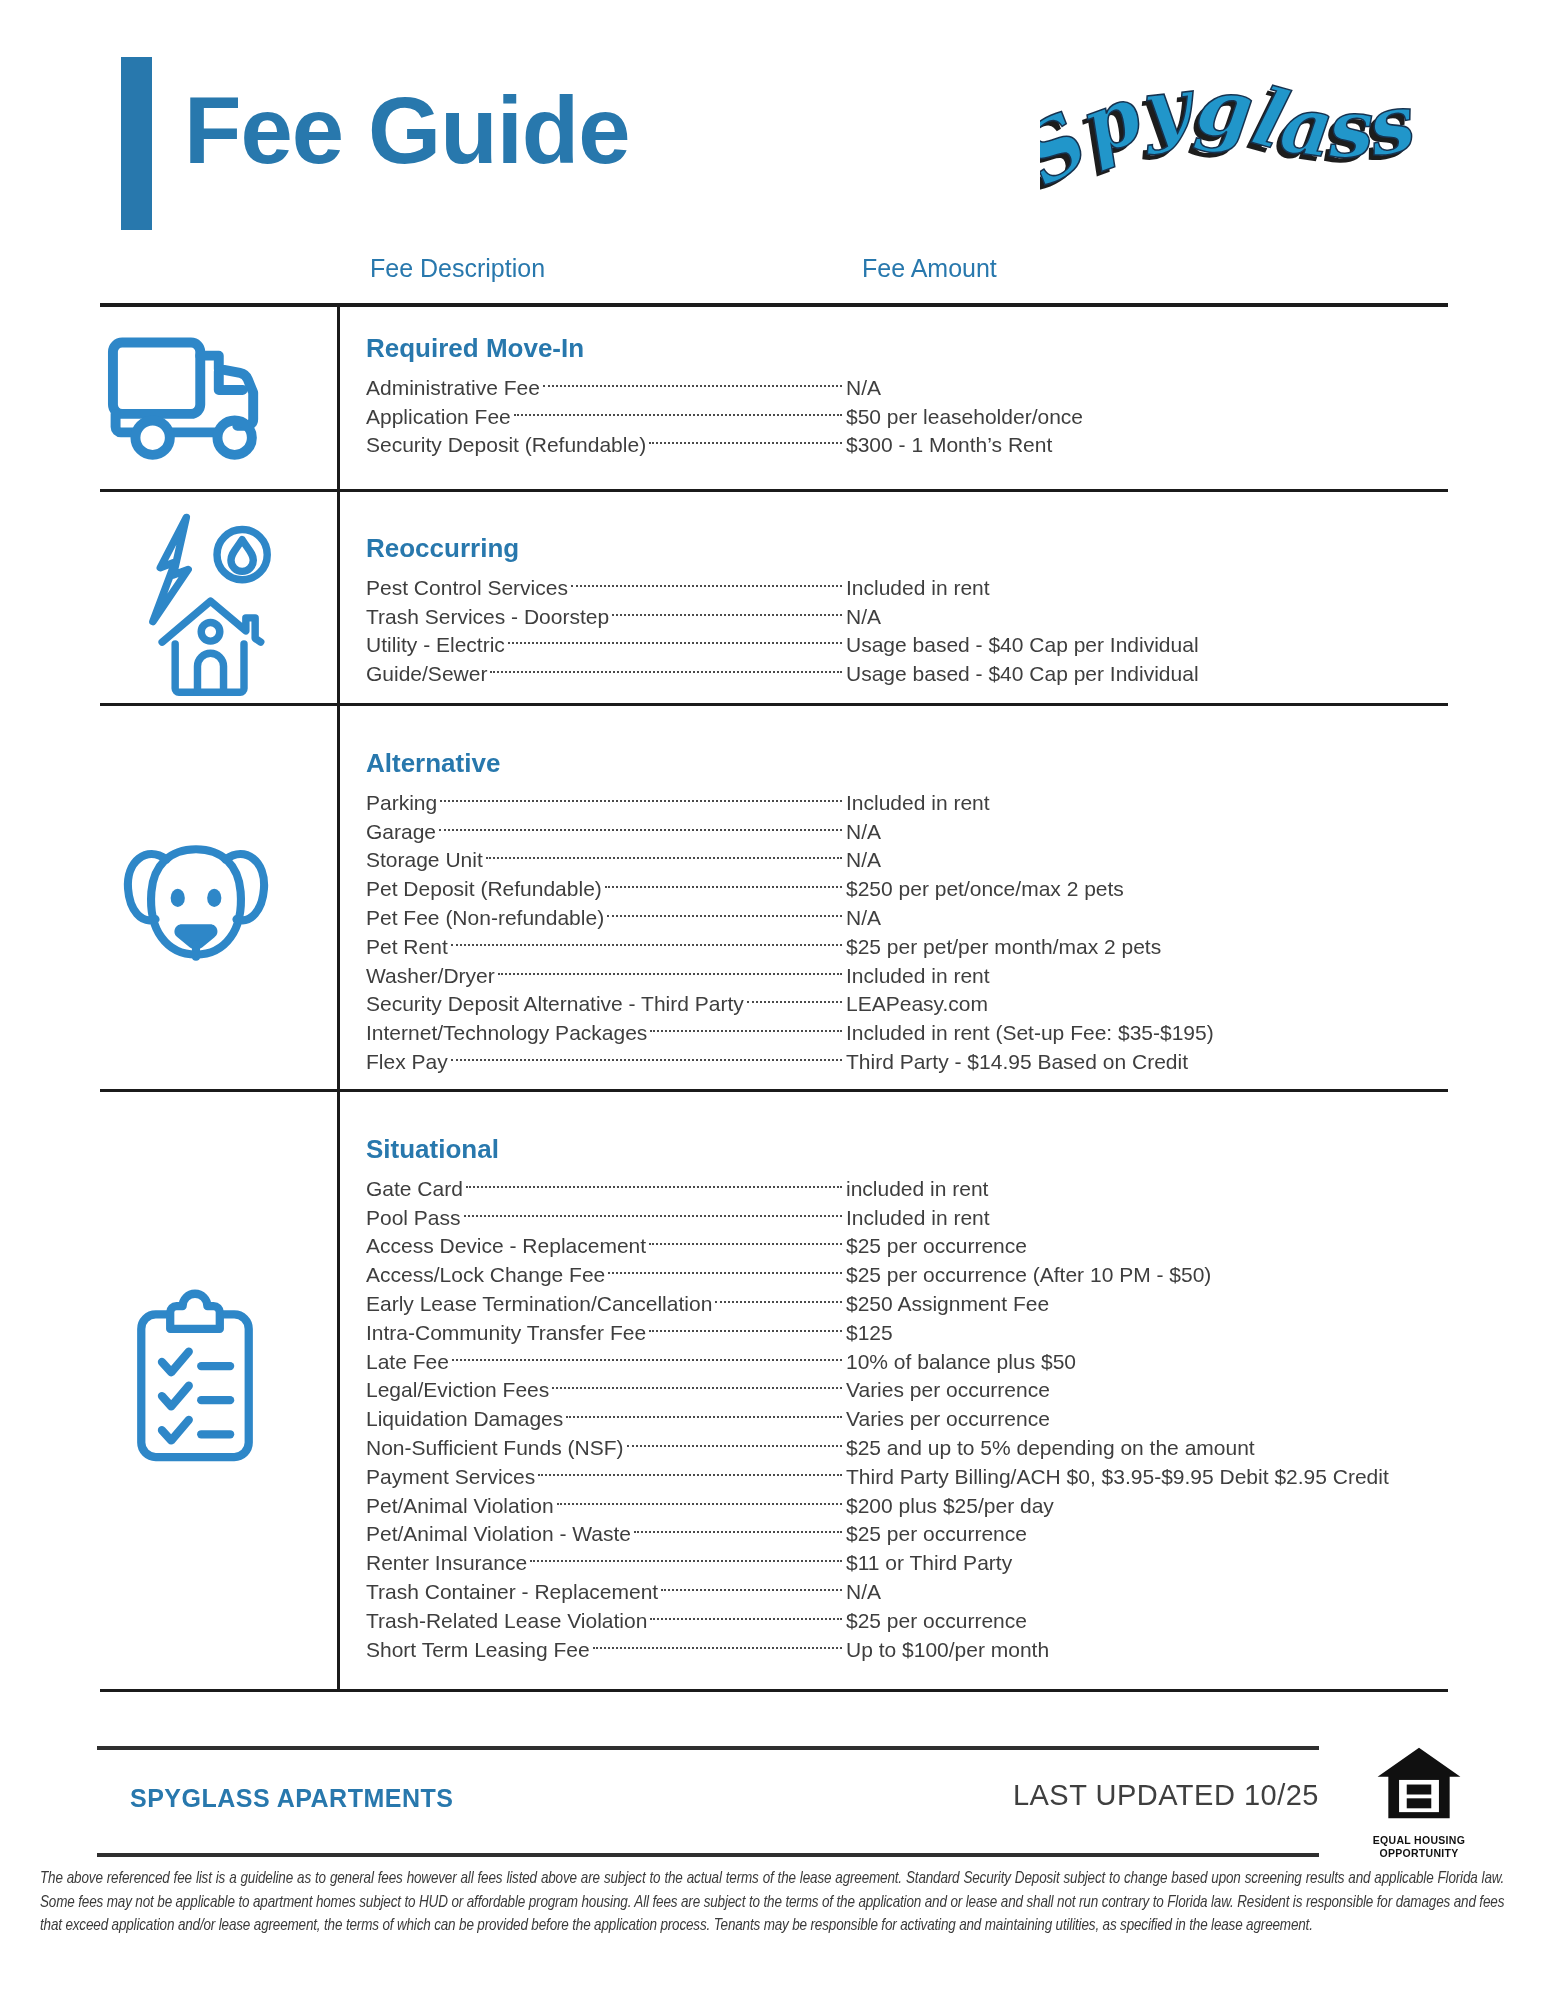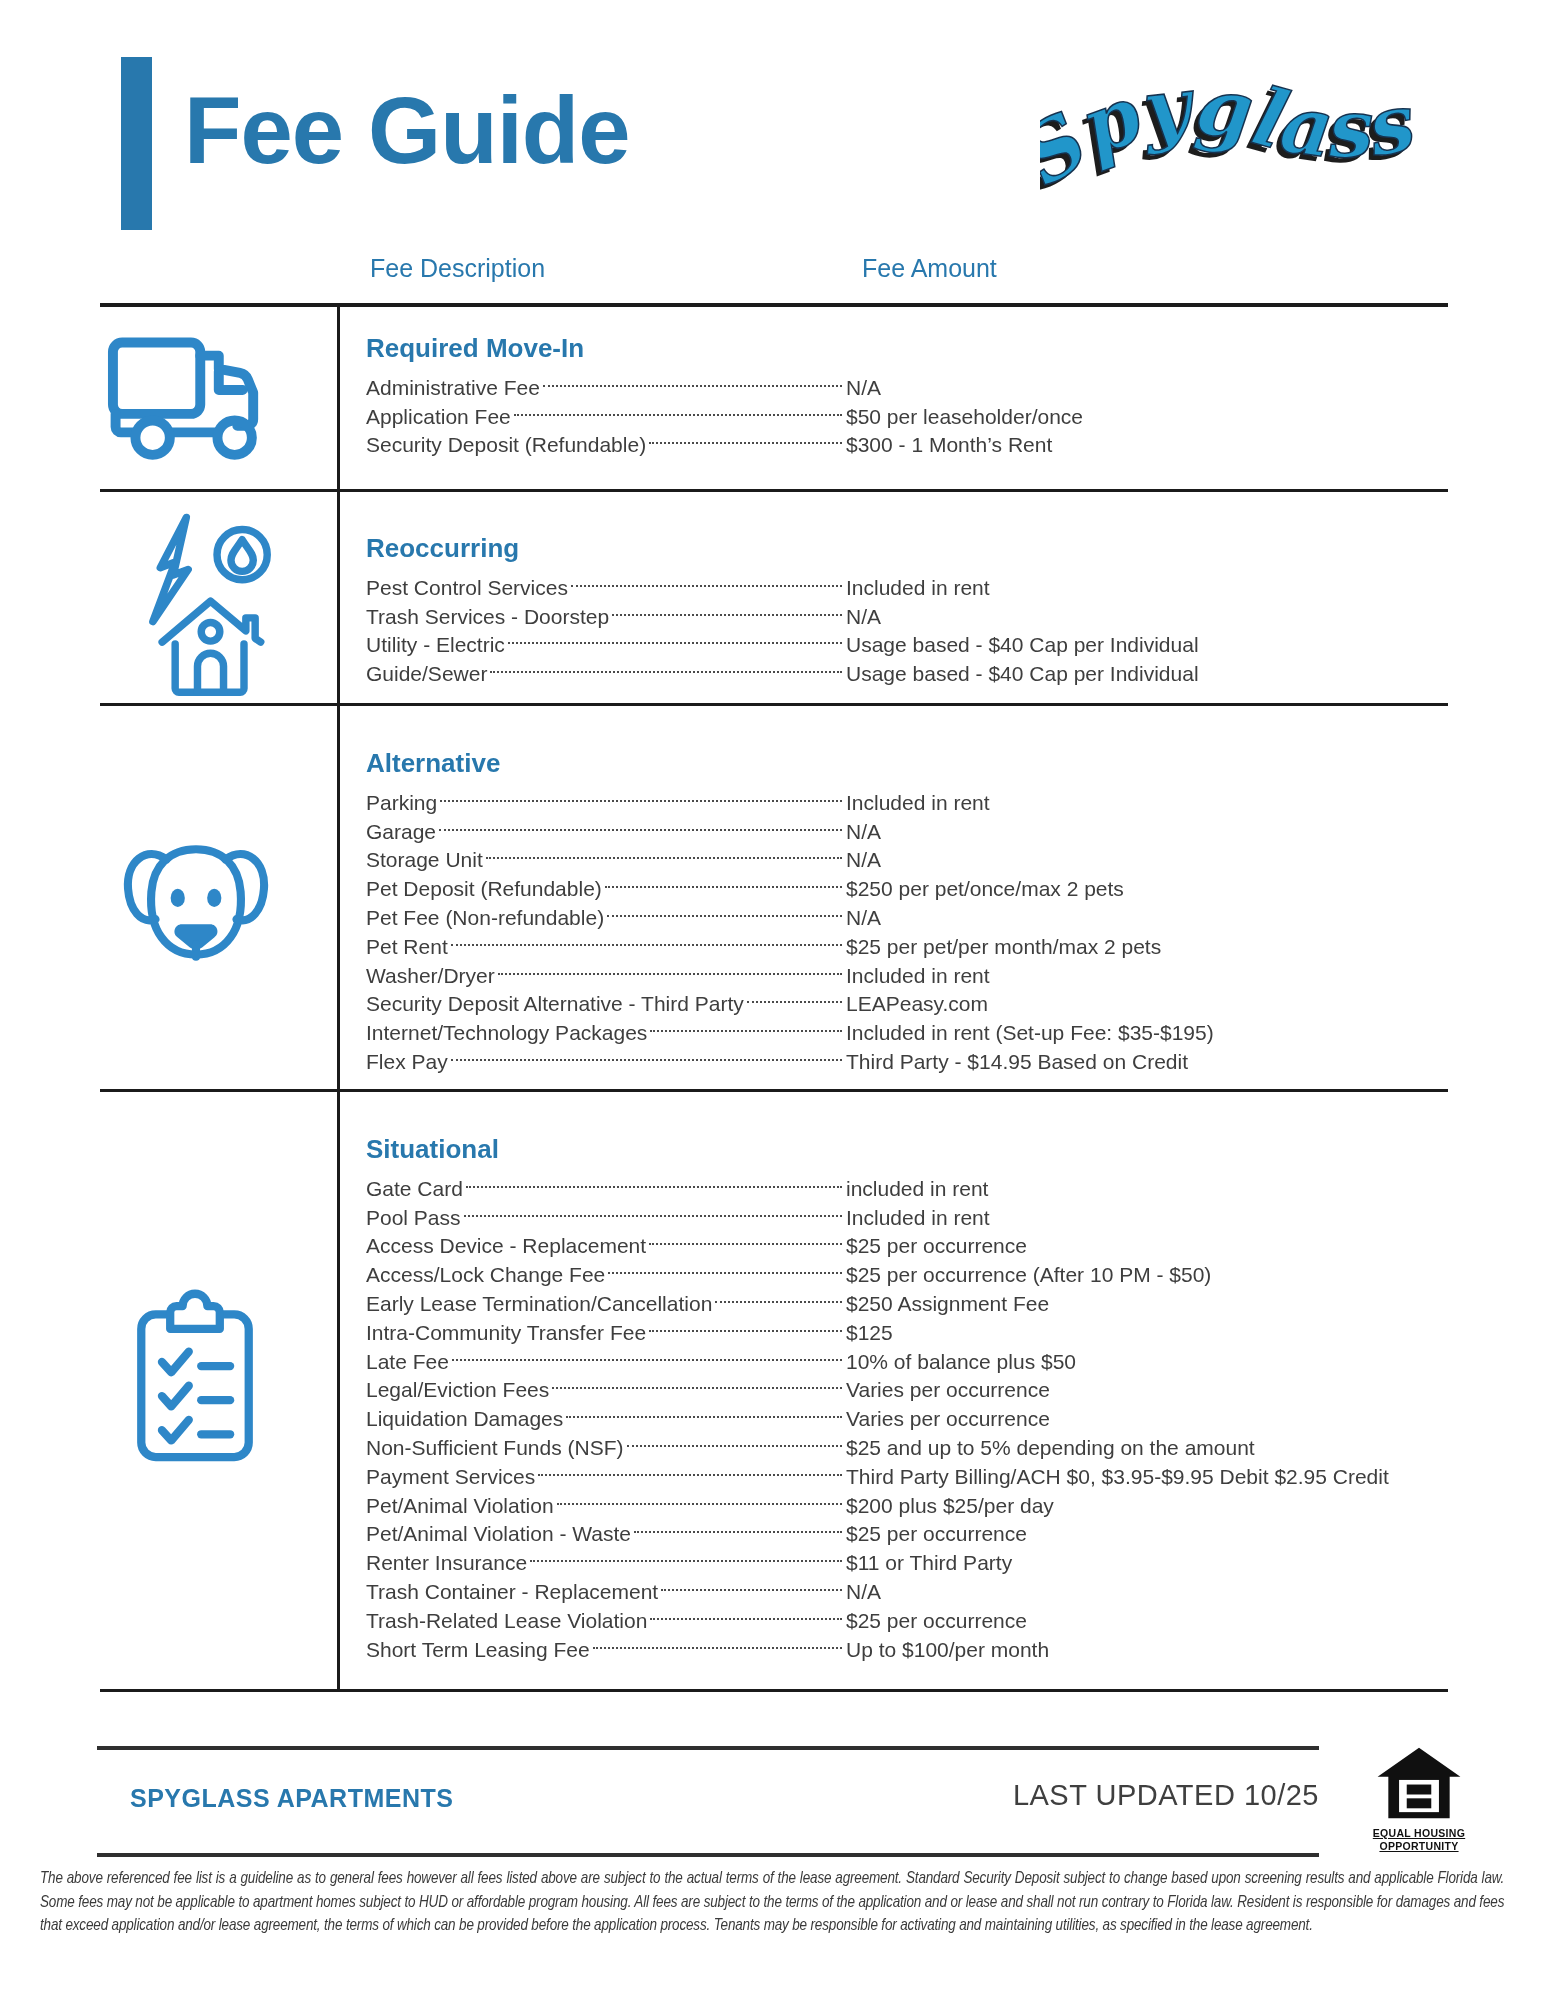--- a/index.html
+++ b/index.html
@@ -35,21 +35,21 @@
   
   .icon{position:absolute;}
   .icon svg{display:block;width:100%;height:100%;}
   
   .fline{left:97px;width:1222px;height:4px;background:#2f2f2f;}
   .propname{left:130px;top:1784px;font-size:25px;font-weight:bold;letter-spacing:.5px;
             color:var(--accent);white-space:nowrap;}
   .updated{left:1000px;top:1779px;width:319px;text-align:right;font-size:29px;letter-spacing:.5px;
            color:#3f3f3f;white-space:nowrap;}
   .eho{left:1358px;top:1746px;width:122px;text-align:center;color:#101010;}
-  .eho-caption{font-size:10.5px;line-height:12.5px;font-weight:bold;letter-spacing:.3px;margin-top:3px;text-decoration:underline;}
+  .eho-caption{font-size:10.5px;line-height:12.5px;font-weight:bold;letter-spacing:.3px;margin-top:10px;}
   
   .disclaimer{left:40px;top:1866px;width:1790px;transform:scaleX(0.818);transform-origin:0 0;
               font-style:italic;font-size:16.5px;line-height:23.6px;letter-spacing:-.2px;
               text-align:justify;color:#3a3a3a;}
 </style>
 </head>
 <body>
 
 <div class="page">
 

